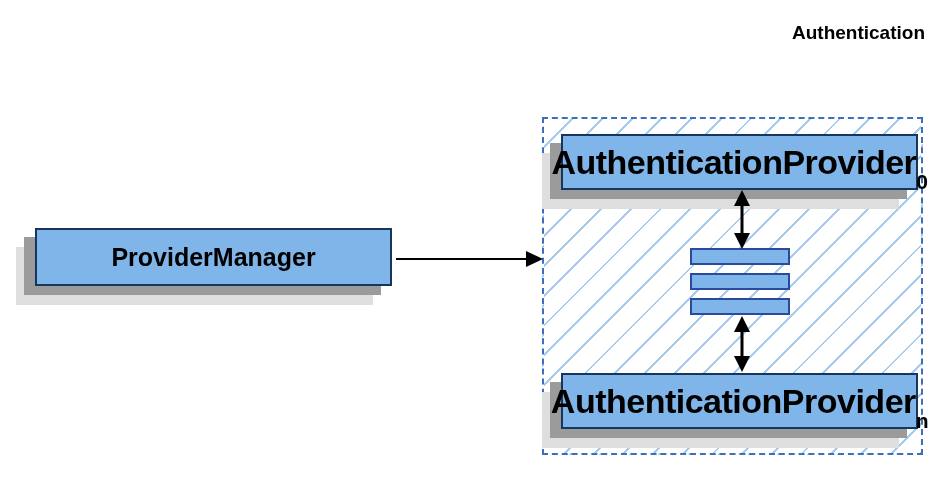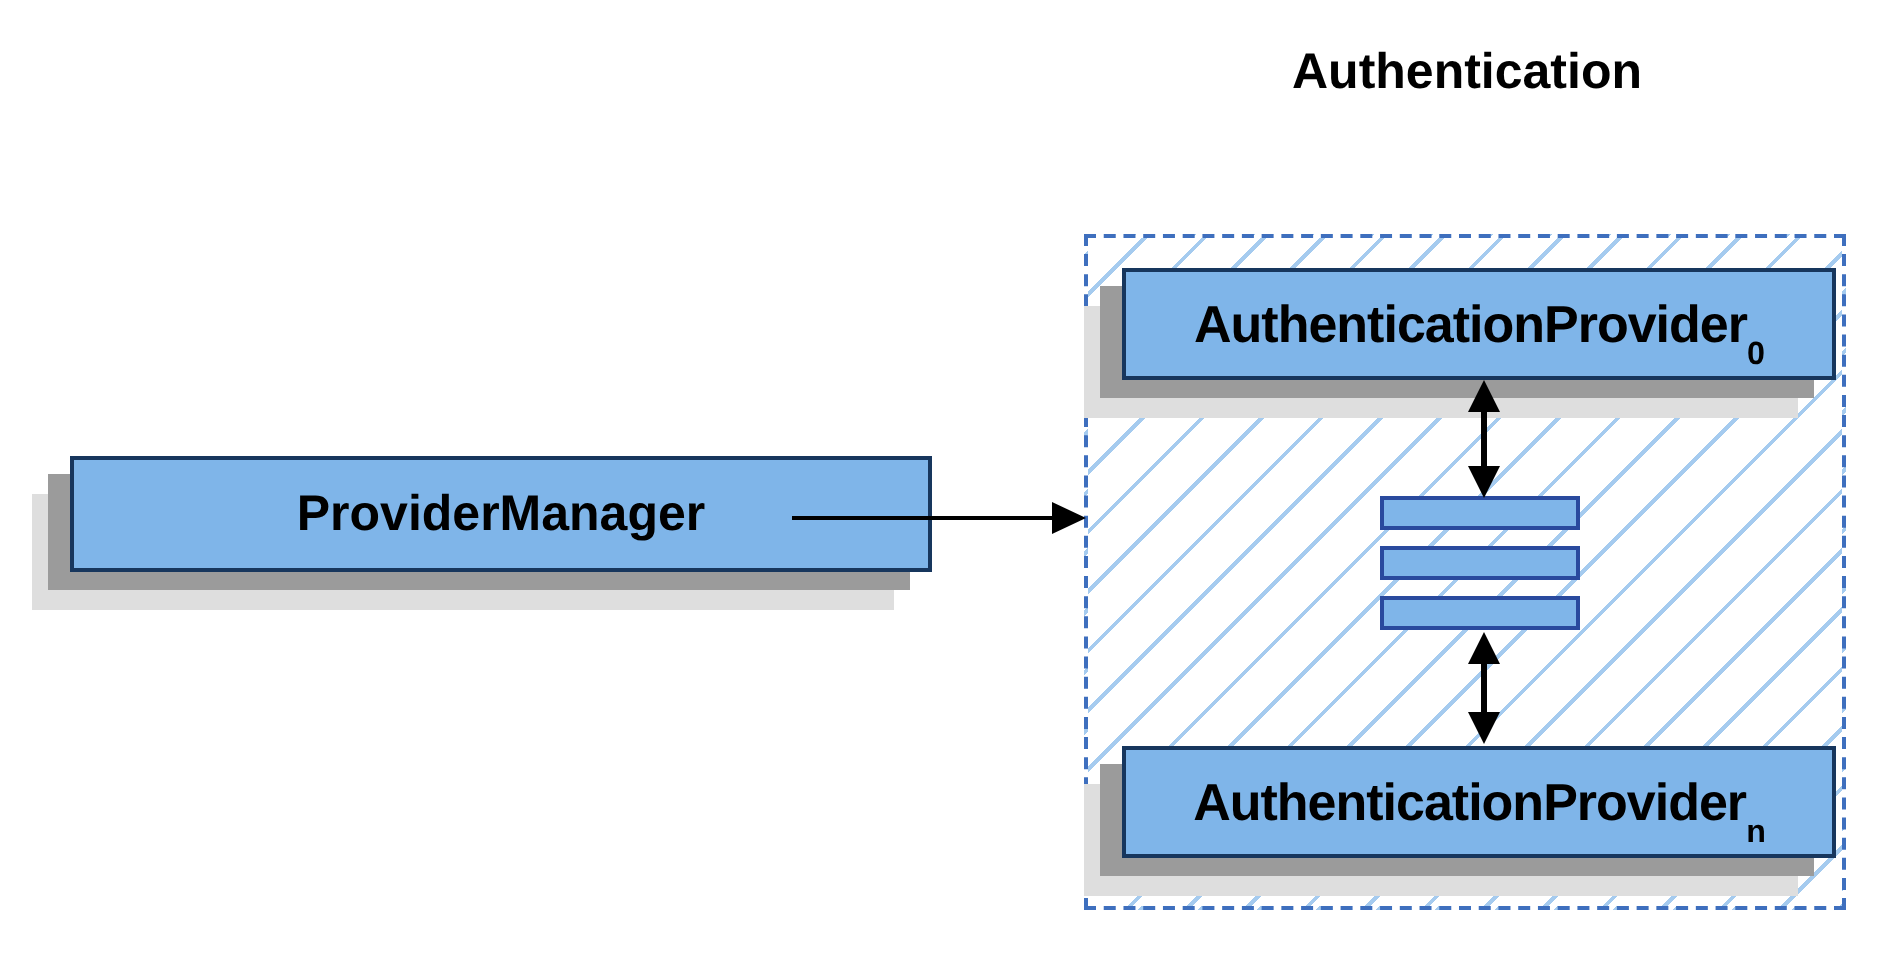--- a/index.html
+++ b/index.html
@@ -18,22 +18,22 @@
   body{font-family:"Liberation Sans","DejaVu Sans",sans-serif;}
   #canvas{
     position:relative;
     width:943px;height:478px;
     background:var(--bg);
     overflow:hidden;
   }
   .title{
     position:absolute;
     left:542px;top:22px;width:383px;
-    text-align:center;
-    font-size:25px;font-weight:bold;color:var(--text-color);
+    text-align:right;
+    font-size:19px;font-weight:bold;color:var(--text-color);
     line-height:1.13;
   }
   .providers-group{
     position:absolute;
     left:542px;top:117px;width:381px;height:338px;
     box-sizing:border-box;
     border:2px dashed var(--dashed-border);
     background:
       repeating-linear-gradient(135deg,
         transparent 0px, transparent 19px,
@@ -42,26 +42,26 @@
   .node-box{
     position:absolute;
     box-sizing:border-box;
     background:var(--box-fill);
     border:2px solid var(--box-border);
     display:flex;align-items:center;justify-content:center;
     font-weight:bold;color:var(--text-color);
     box-shadow:-11px 9px 0 var(--shadow-dark), -19px 19px 0 var(--shadow-light);
   }
   .pm-box{
-    left:35px;top:228px;width:431px;height:58px;
+    left:35px;top:228px;width:357px;height:58px;
     font-size:25px;
   }
   .auth-box{
     width:357px;height:56px;
-    font-size:26px;
+    font-size:34px;
     letter-spacing:-0.5px;
   }
   .auth-box-top{left:561px;top:134px;}
   .auth-box-bottom{left:561px;top:373px;}
   .auth-box sub{
     font-size:0.62em;
     line-height:0;
     position:relative;top:0.35em;
   }
   .stack-bar{

